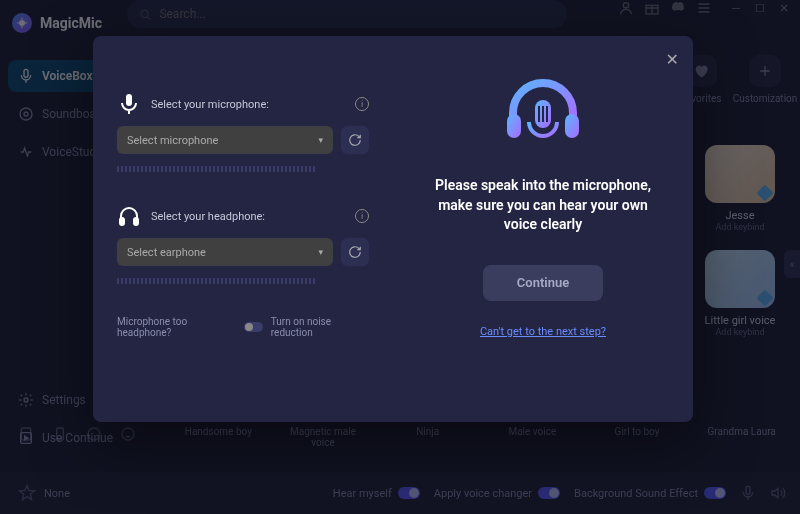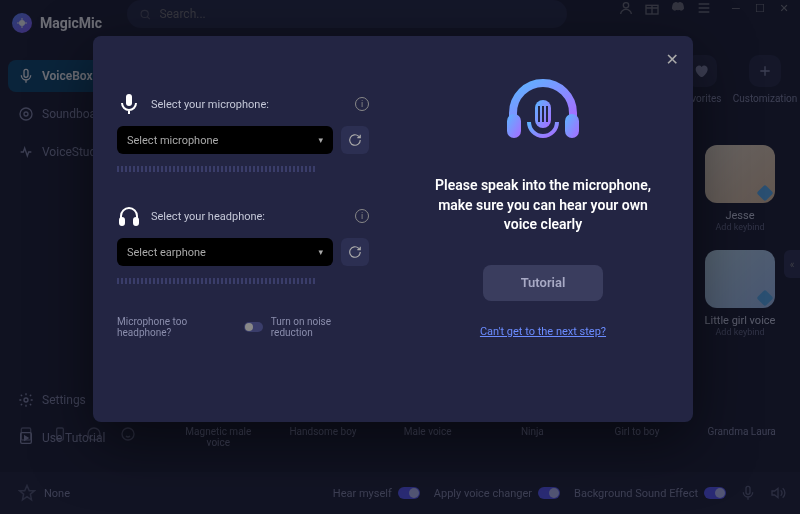--- a/index.html
+++ b/index.html
@@ -64,21 +64,21 @@
 .modal-close { position: absolute; right: 14px; top: 14px; color: #aaa; font-size: 16px; cursor: pointer; }
 .modal-left { width: 50%; padding: 56px 24px 34px; }
 .modal-right { width: 50%; padding: 40px 30px; display: flex; flex-direction: column; align-items: center; text-align: center; }
 
 .field-row { display: flex; align-items: center; gap: 10px; margin-bottom: 10px; }
 .field-icon { width: 24px; height: 24px; flex-shrink: 0; }
 .field-label { font-size: 11px; color: #c5c8d8; flex: 1; }
 .info-icon { width: 14px; height: 14px; border: 1px solid #888; border-radius: 50%; font-size: 9px; color: #888; display: flex; align-items: center; justify-content: center; cursor: pointer; }
 
 .select-row { display: flex; gap: 8px; margin-bottom: 10px; margin-left: 0; }
-.select-box { flex: 1; height: 28px; background: #000000; border-radius: 6px; display: flex; align-items: center; justify-content: space-between; padding: 0 10px; font-size: 11px; color: #aaa; cursor: pointer; }
+.select-box { flex: 1; height: 28px; background: #404040; border-radius: 6px; display: flex; align-items: center; justify-content: space-between; padding: 0 10px; font-size: 11px; color: #aaa; cursor: pointer; }
 .refresh-btn { width: 28px; height: 28px; background: #2c2f52; border-radius: 6px; display: flex; align-items: center; justify-content: center; cursor: pointer; }
 .level-bar { height: 10px; margin-bottom: 30px; display: flex; gap: 2px; align-items: center; }
 .level-seg { width: 2px; height: 6px; background: #3a3d6a; }
 
 .noise-row { display: flex; align-items: center; gap: 8px; font-size: 10px; color: #8a8dac; margin-top: 10px; }
 .noise-toggle { width: 20px; height: 10px; border-radius: 6px; background: #3a3d6a; cursor: pointer; position:relative;}
 .noise-toggle::after{content:"";position:absolute;width:8px;height:8px;border-radius:50%;background:#888;top:1px;left:1px;}
 
 .big-icon { width: 100px; height: 80px; margin-bottom: 20px; display: flex; align-items: center; justify-content: center; }
 .speak-text { font-size: 14px; line-height: 1.4; color: #fff; font-weight: 600; margin-bottom: 30px; }
@@ -156,21 +156,21 @@
           <circle cx="12" cy="12" r="3"></circle>
           <path d="M12 2v3M12 19v3M4.2 4.2l2 2M17.8 17.8l2 2M2 12h3M19 12h3M4.2 19.8l2-2M17.8 6.2l2-2"></path>
         </svg>
       <span>Settings</span>
     </div>
     <div class="side-item">
       <svg class="side-icon" viewBox="0 0 24 24" fill="none" stroke="#8a8dac" stroke-width="2">
           <rect x="4" y="4" width="16" height="16" rx="2"></rect>
           <path d="M10 9l5 3-5 3z" fill="#8a8dac"></path>
         </svg>
-      <span>Use Tutorial</span>
+      <span>Use Continue</span>
     </div>
   </div>
 </div>
 
 <div class="card-top-row">
   <div class="top-item">
     <div class="circ">
         <svg width="16" height="16" viewBox="0 0 24 24" fill="#8a8dac">
           <path d="M12 21s-8-5-8-12a5 5 0 019-3 5 5 0 019 3c0 7-8 12-8 12z"></path>
         </svg>
@@ -200,24 +200,24 @@
         <div class="diamond"></div>
       </div>
     <div class="voice-name">Little girl voice</div>
     <div class="voice-sub">Add keybind</div>
   </div>
 </div>
 
 <div class="expand-tab">«</div>
 
 <div class="bottom-row">
+  <div class="cat-item"><span>Handsome boy</span></div>
   <div class="cat-item"><span>Magnetic male voice</span></div>
-  <div class="cat-item"><span>Handsome boy</span></div>
+  <div class="cat-item"><span>Ninja</span></div>
   <div class="cat-item"><span>Male voice</span></div>
-  <div class="cat-item"><span>Ninja</span></div>
   <div class="cat-item"><span>Girl to boy</span></div>
   <div class="cat-item"><span>Grandma Laura</span></div>
 </div>
 
 <div class="audio-icons">
   <svg class="audio-icon" viewBox="0 0 24 24" fill="none" stroke="#8a8dac" stroke-width="2">
       <rect x="5" y="3" width="14" height="18" rx="2"></rect>
     </svg>
   <svg class="audio-icon" viewBox="0 0 24 24" fill="none" stroke="#8a8dac" stroke-width="2">
       <rect x="7" y="3" width="10" height="18" rx="2"></rect>
@@ -434,16 +434,16 @@
         <rect x="42" y="24" width="16" height="28" rx="8" fill="url(#g1)"></rect>
         <path d="M36 46 a14 14 0 0028 0" fill="none" stroke="url(#g1)" stroke-width="4"></path>
         <line x1="50" y1="60" x2="50" y2="70" stroke="url(#g1)" stroke-width="4"></line>
         <line x1="42" y1="70" x2="58" y2="70" stroke="url(#g1)" stroke-width="4" stroke-linecap="round"></line>
         <line x1="46" y1="30" x2="46" y2="46" stroke="#232543" stroke-width="2"></line>
         <line x1="50" y1="30" x2="50" y2="46" stroke="#232543" stroke-width="2"></line>
         <line x1="54" y1="30" x2="54" y2="46" stroke="#232543" stroke-width="2"></line>
       </svg>
     </div>
     <div class="speak-text">Please speak into the microphone, make sure you can hear your own voice clearly</div>
-    <div class="continue-btn">Tutorial</div>
+    <div class="continue-btn">Continue</div>
     <div class="help-link">Can't get to the next step?</div>
   </div>
 </div>
 
 </body></html>

